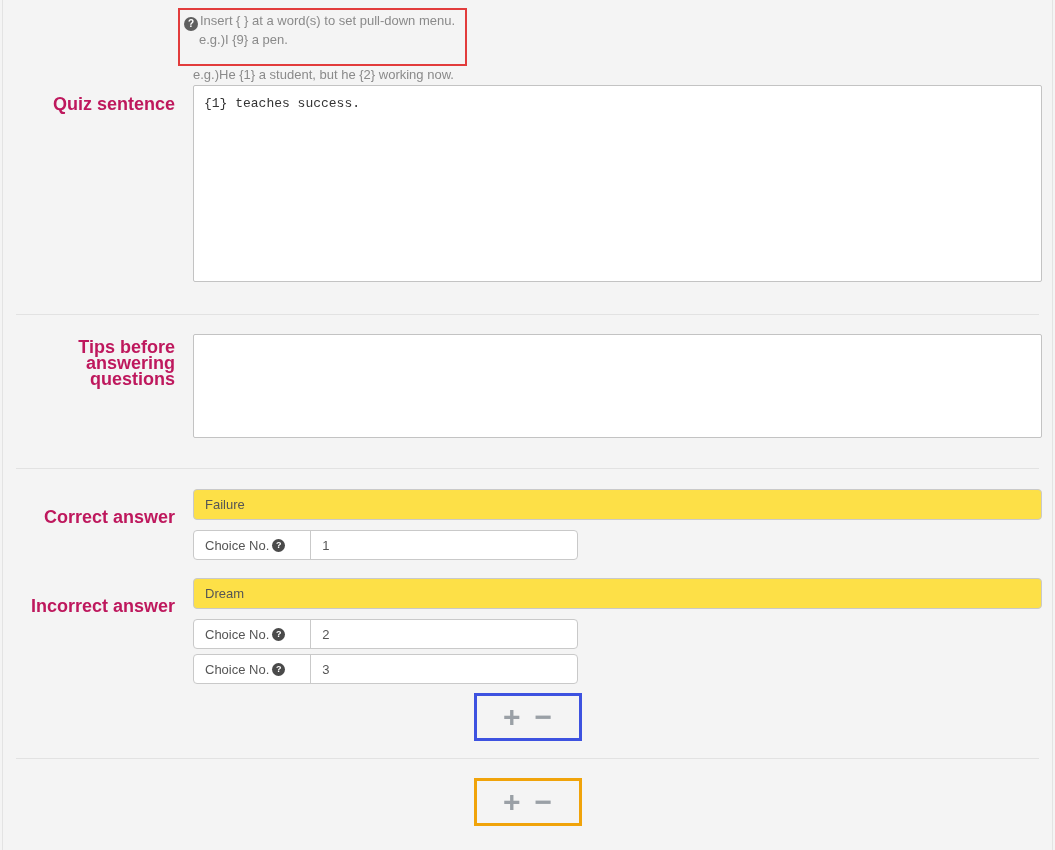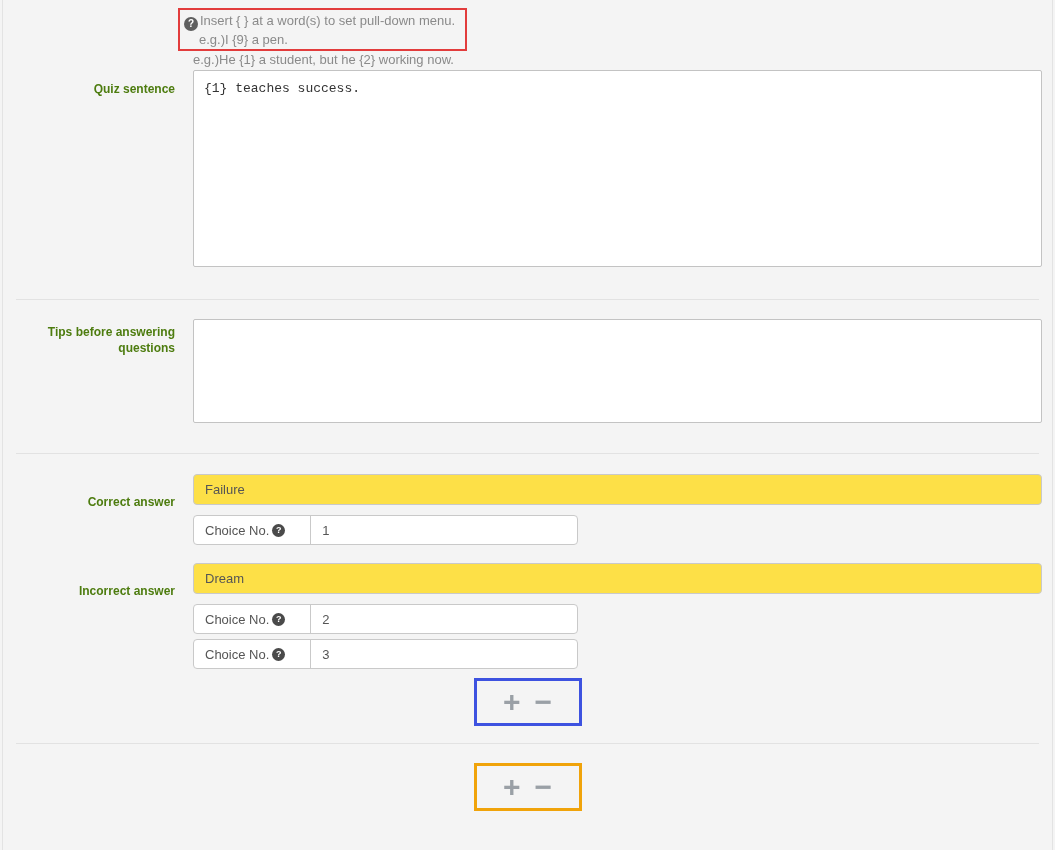--- a/index.html
+++ b/index.html
@@ -15,21 +15,21 @@
     border-left: 1px solid #e3e3e3;
     border-right: 1px solid #e3e3e3;
     background: #f4f4f4;
   }
 
   
   .help-block { padding: 8px 0 0 175px; font-size: 13px; color: #8a8a8a; }
   .help-redbox {
     display: inline-block;
     border: 2px solid #e23c3c;
-    padding: 2px 10px 1px 4px;
+    padding: 2px 10px 16px 4px;
     line-height: 17px;
   }
   .help-line1 { white-space: nowrap; }
   .help-indent { padding-left: 15px; white-space: nowrap; }
   .help-outside { padding-left: 15px; line-height: 17px; white-space: nowrap; }
 
   .qicon {
     display: inline-block;
     width: 14px; height: 14px;
     background: #5f5f5f; color: #fff;
@@ -39,23 +39,23 @@
     vertical-align: -2px;
     margin-right: 2px;
   }
   .qicon.small { width: 13px; height: 13px; line-height: 13px; font-size: 9px; margin-left: 3px; margin-right: 0; background: #4a4a4a; }
 
   
   .row { display: flex; align-items: flex-start; }
   .label-col {
     width: 172px;
     text-align: right;
-    font-size: 12px;
+    font-size: 18px;
     font-weight: bold;
-    color: #4d7c0f;
+    color: #be185d;
     line-height: 16px;
   }
   .pt13 { padding-top: 13px; }
   .pt5  { padding-top: 5px; text-align: right; }
   .pt8  { padding-top: 8px; margin-top: 12px; }
   .control-col { flex: 1; margin-left: 18px; margin-right: 10px; }
 
   .ta {
     width: 100%;
     background: #fff;

